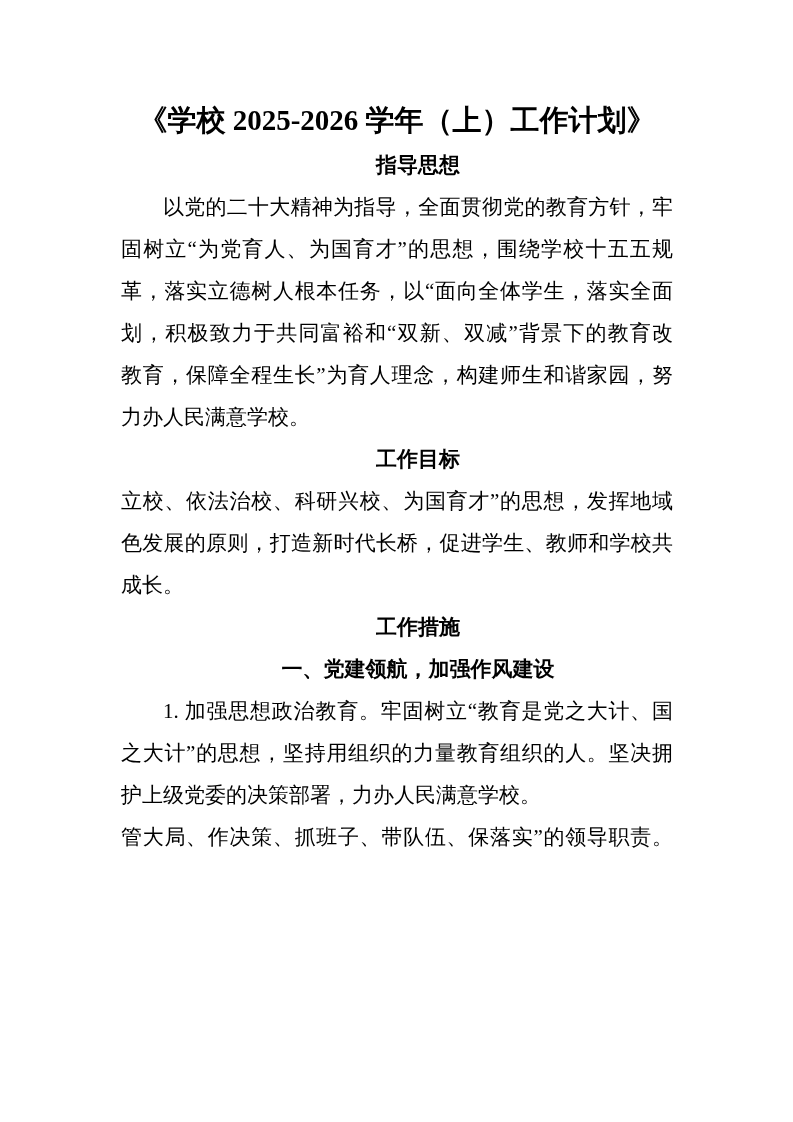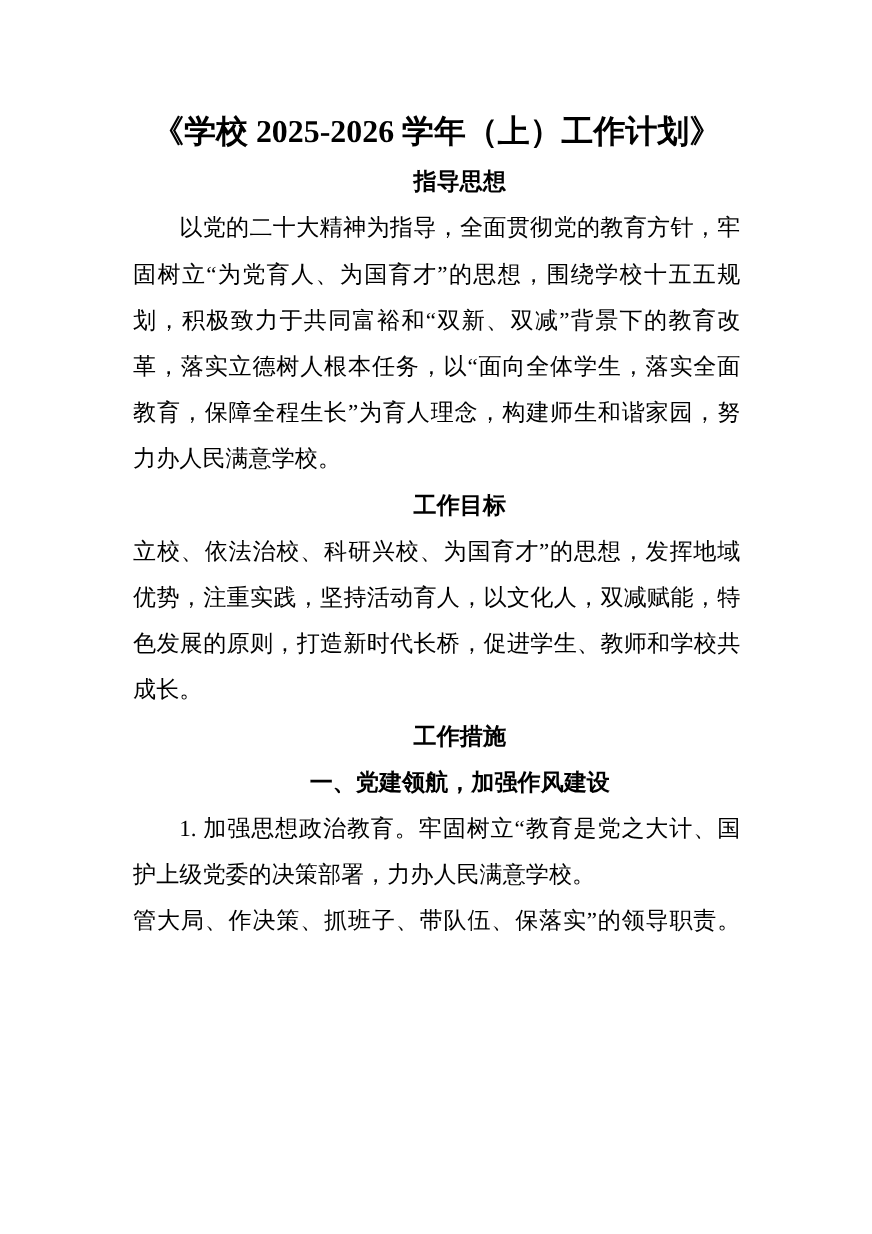--- a/index.html
+++ b/index.html
@@ -52,33 +52,33 @@
 <body>
 
 <div class="page">
 
   <div class="title">《学校 2025-2026 学年（上）工作计划》</div>
 
   <div class="row heading">指导思想</div>
 
   <div class="row indent just">以党的二十大精神为指导，全面贯彻党的教育方针，牢</div>
   <div class="row just">固树立“为党育人、为国育才”的思想，围绕学校十五五规</div>
+  <div class="row just">革，落实立德树人根本任务，以“面向全体学生，落实全面</div>
   <div class="row just">划，积极致力于共同富裕和“双新、双减”背景下的教育改</div>
-  <div class="row just">革，落实立德树人根本任务，以“面向全体学生，落实全面</div>
   <div class="row just">教育，保障全程生长”为育人理念，构建师生和谐家园，努</div>
   <div class="row">力办人民满意学校。</div>
 
   <div class="row heading">工作目标</div>
 
   <div class="row just">立校、依法治校、科研兴校、为国育才”的思想，发挥地域</div>
-  <div class="row just">优势，注重实践，坚持活动育人，以文化人，双减赋能，特</div>
   <div class="row just">色发展的原则，打造新时代长桥，促进学生、教师和学校共</div>
   <div class="row">成长。</div>
 
   <div class="row heading">工作措施</div>
   <div class="row heading">一、党建领航，加强作风建设</div>
 
   <div class="row indent just">1. 加强思想政治教育。牢固树立“教育是党之大计、国</div>
+  <div class="row just">之大计”的思想，坚持用组织的力量教育组织的人。坚决拥</div>
   <div class="row">护上级党委的决策部署，力办人民满意学校。</div>
 
   <div class="row just">管大局、作决策、抓班子、带队伍、保落实”的领导职责。</div>
 
 </div>
 
 </body></html>

